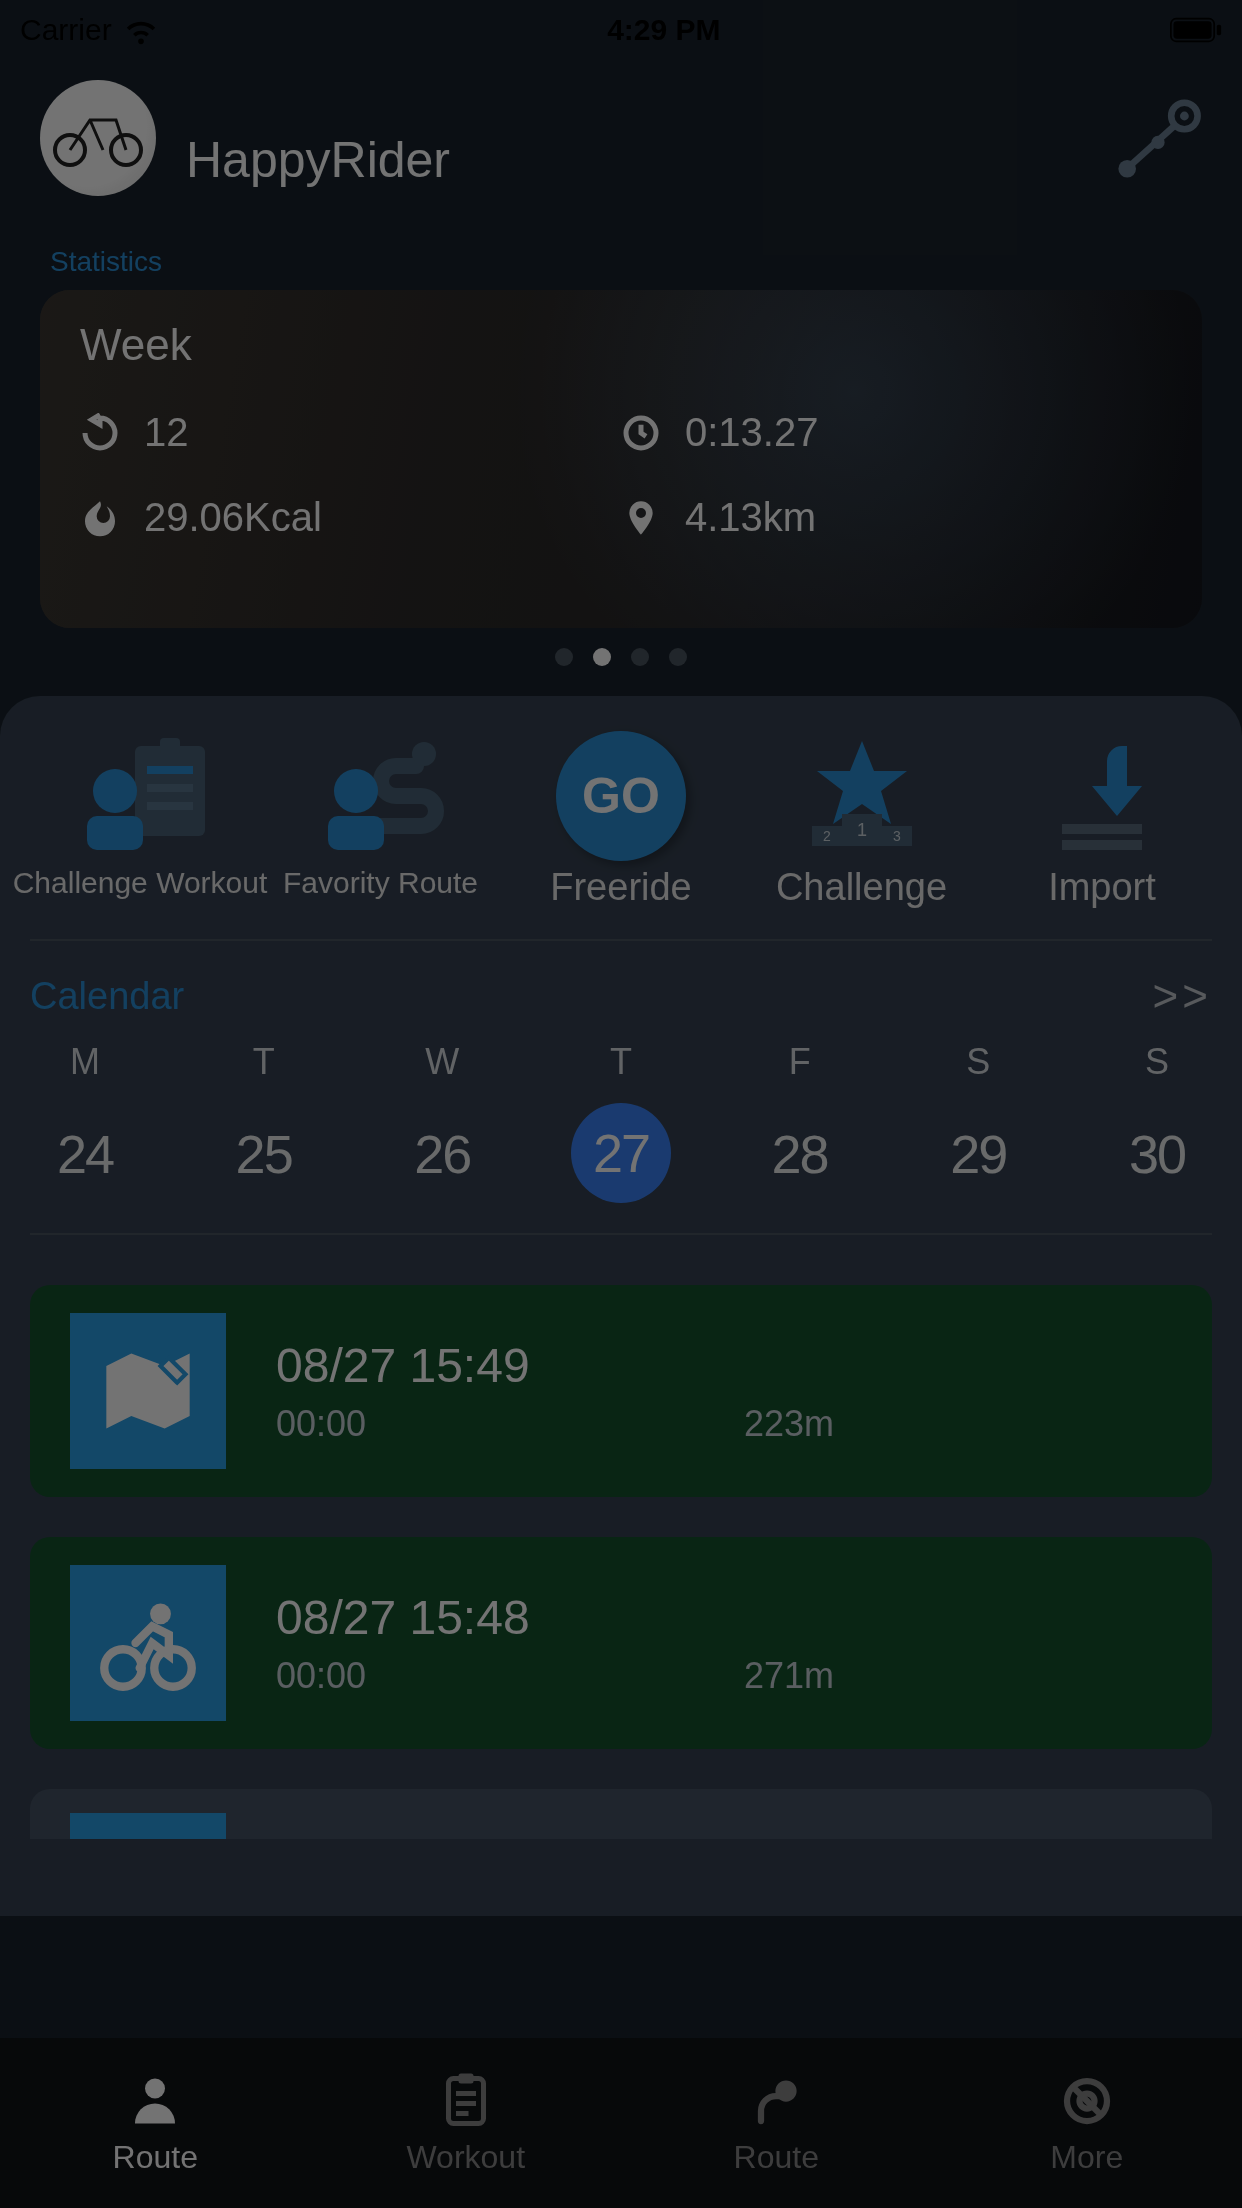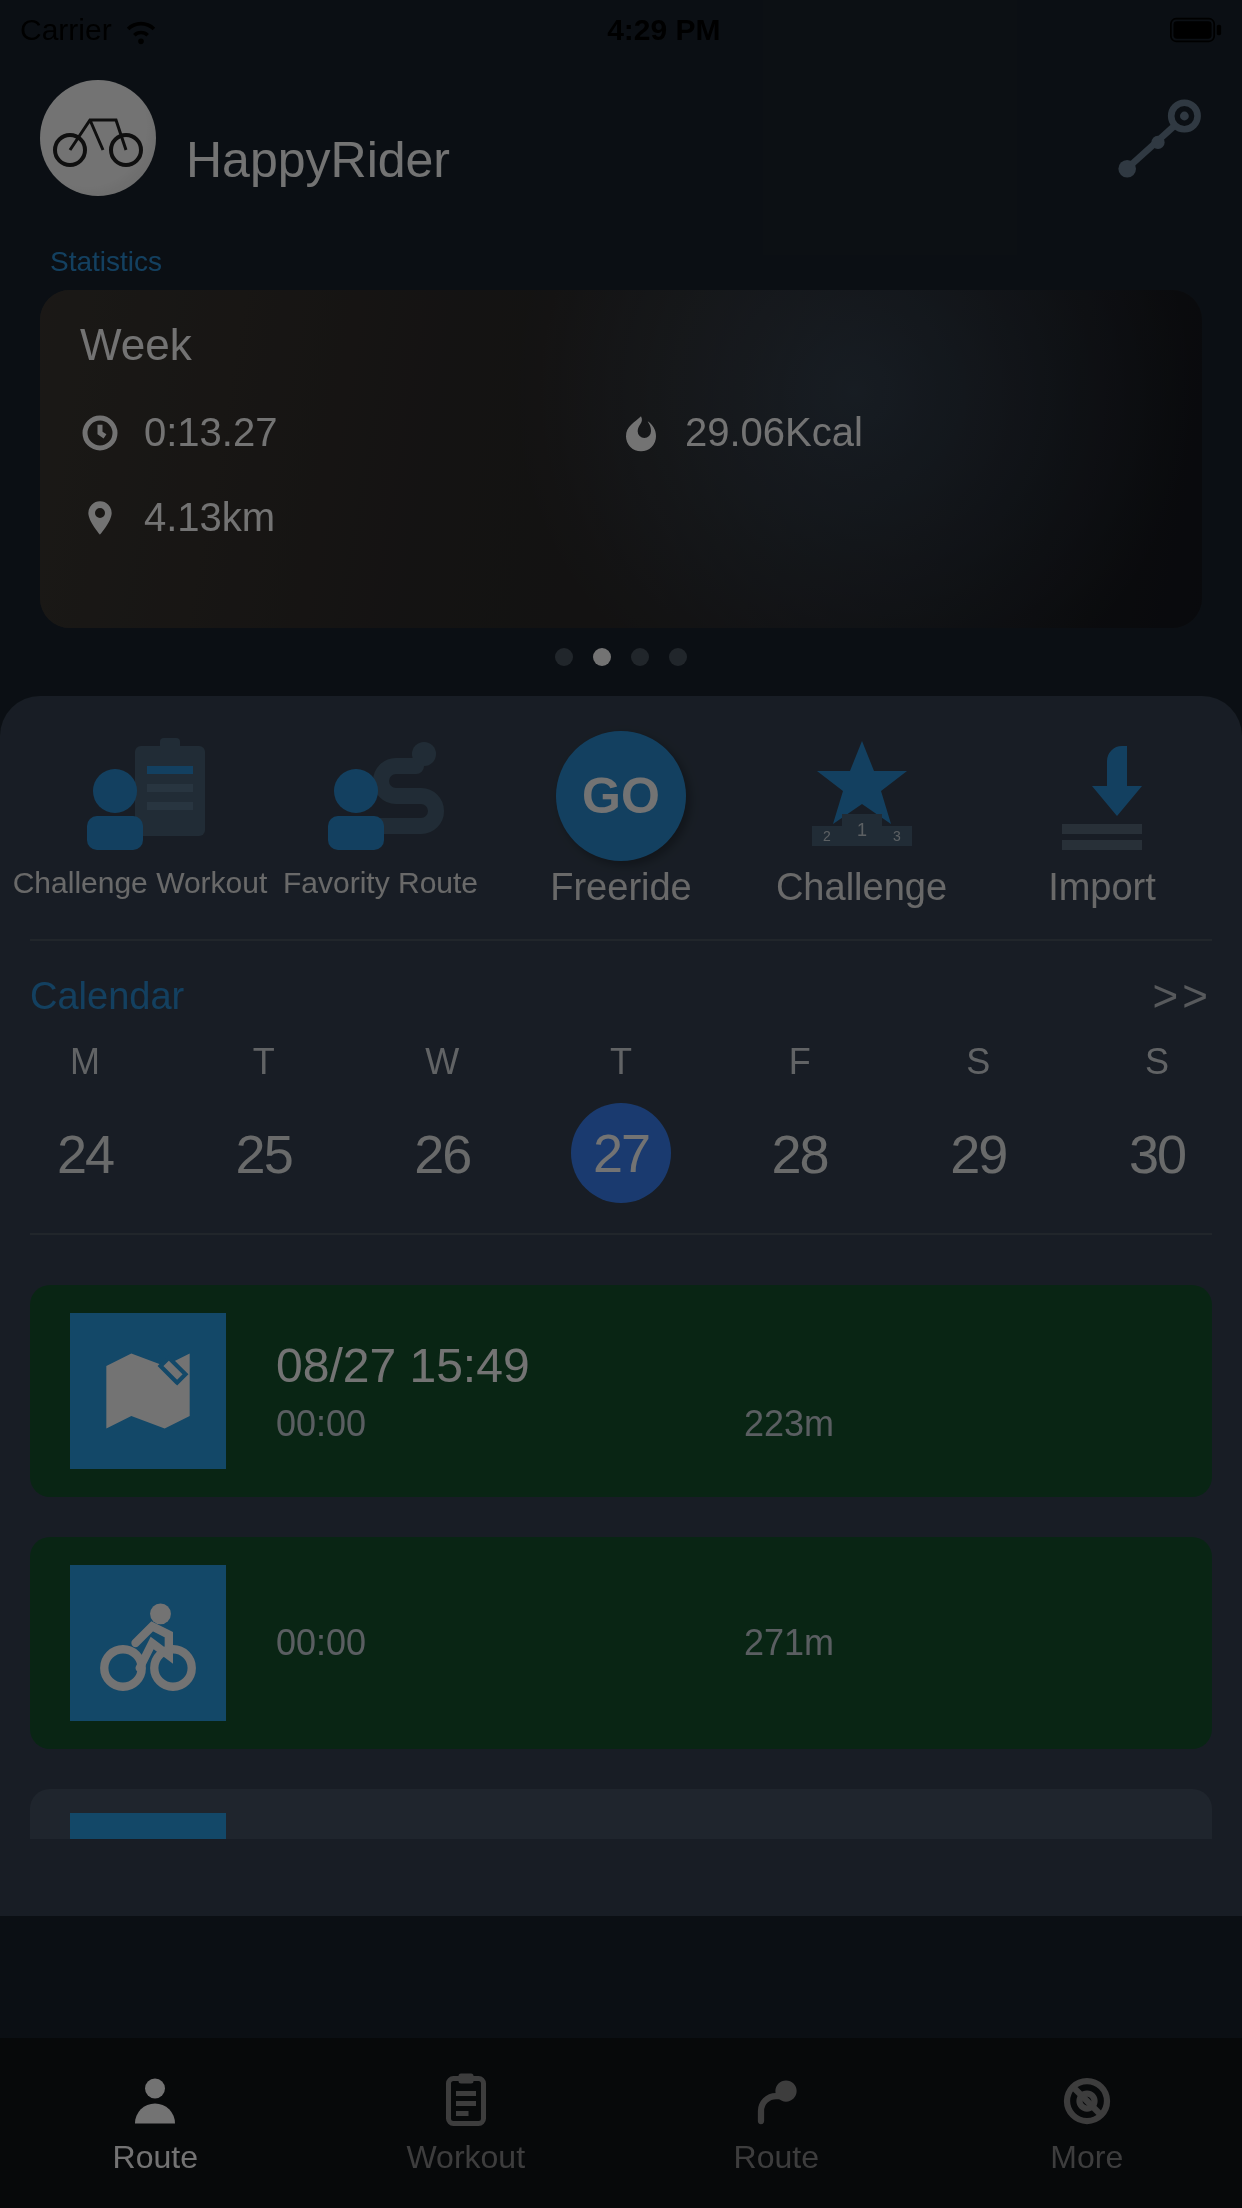--- a/index.html
+++ b/index.html
@@ -216,20 +216,26 @@
   </div>
 
   <div class="stats-label">Statistics</div>
 
   <div class="stats-card">
     <div class="stats-card-bg"></div>
     <div class="stats-content">
       <div class="stats-title">Week</div>
       <div class="stats-grid">
         <div class="stat-item">
+          <svg viewBox="0 0 24 24" fill="none" stroke="#fff" stroke-width="3">
+              <path d="M3 12a9 9 0 109-9v4l-5-3 5-3"></path>
+            </svg>
+          <span>12</span>
+        </div>
+        <div class="stat-item">
           <svg viewBox="0 0 24 24" fill="#fff">
               <circle cx="12" cy="12" r="9" fill="none" stroke="#fff" stroke-width="3"></circle>
               <path d="M12 7v5l3 2" stroke="#fff" stroke-width="3" fill="none"></path>
             </svg>
           <span>0:13.27</span>
         </div>
         <div class="stat-item">
           <svg viewBox="0 0 24 24" fill="#fff">
               <path d="M12 2c2 4-2 5-2 9a4 4 0 008 0c0-3-1-4-2-6 3 2 5 5 5 9a9 9 0 11-18 0c0-6 5-8 9-12z"></path>
             </svg>
@@ -371,20 +377,21 @@
       <div class="activity-card">
         <div class="activity-icon">
           <svg viewBox="0 0 48 48">
               <circle cx="12" cy="36" r="9" fill="none" stroke="#fff" stroke-width="4"></circle>
               <circle cx="36" cy="36" r="9" fill="none" stroke="#fff" stroke-width="4"></circle>
               <circle cx="30" cy="10" r="5" fill="#fff"></circle>
               <path d="M20 36 l6-12 8 6 v-10 l-8-4 -8 8" fill="none" stroke="#fff" stroke-width="4" stroke-linecap="round"></path>
             </svg>
         </div>
         <div class="activity-info two-col">
+          <div class="activity-title">08/27 15:48</div>
           <div class="activity-sub">00:00</div>
           <div class="activity-sub">271m</div>
         </div>
       </div>
 
       <div class="partial-card">
         <div class="activity-icon"></div>
       </div>
     </div>
 

